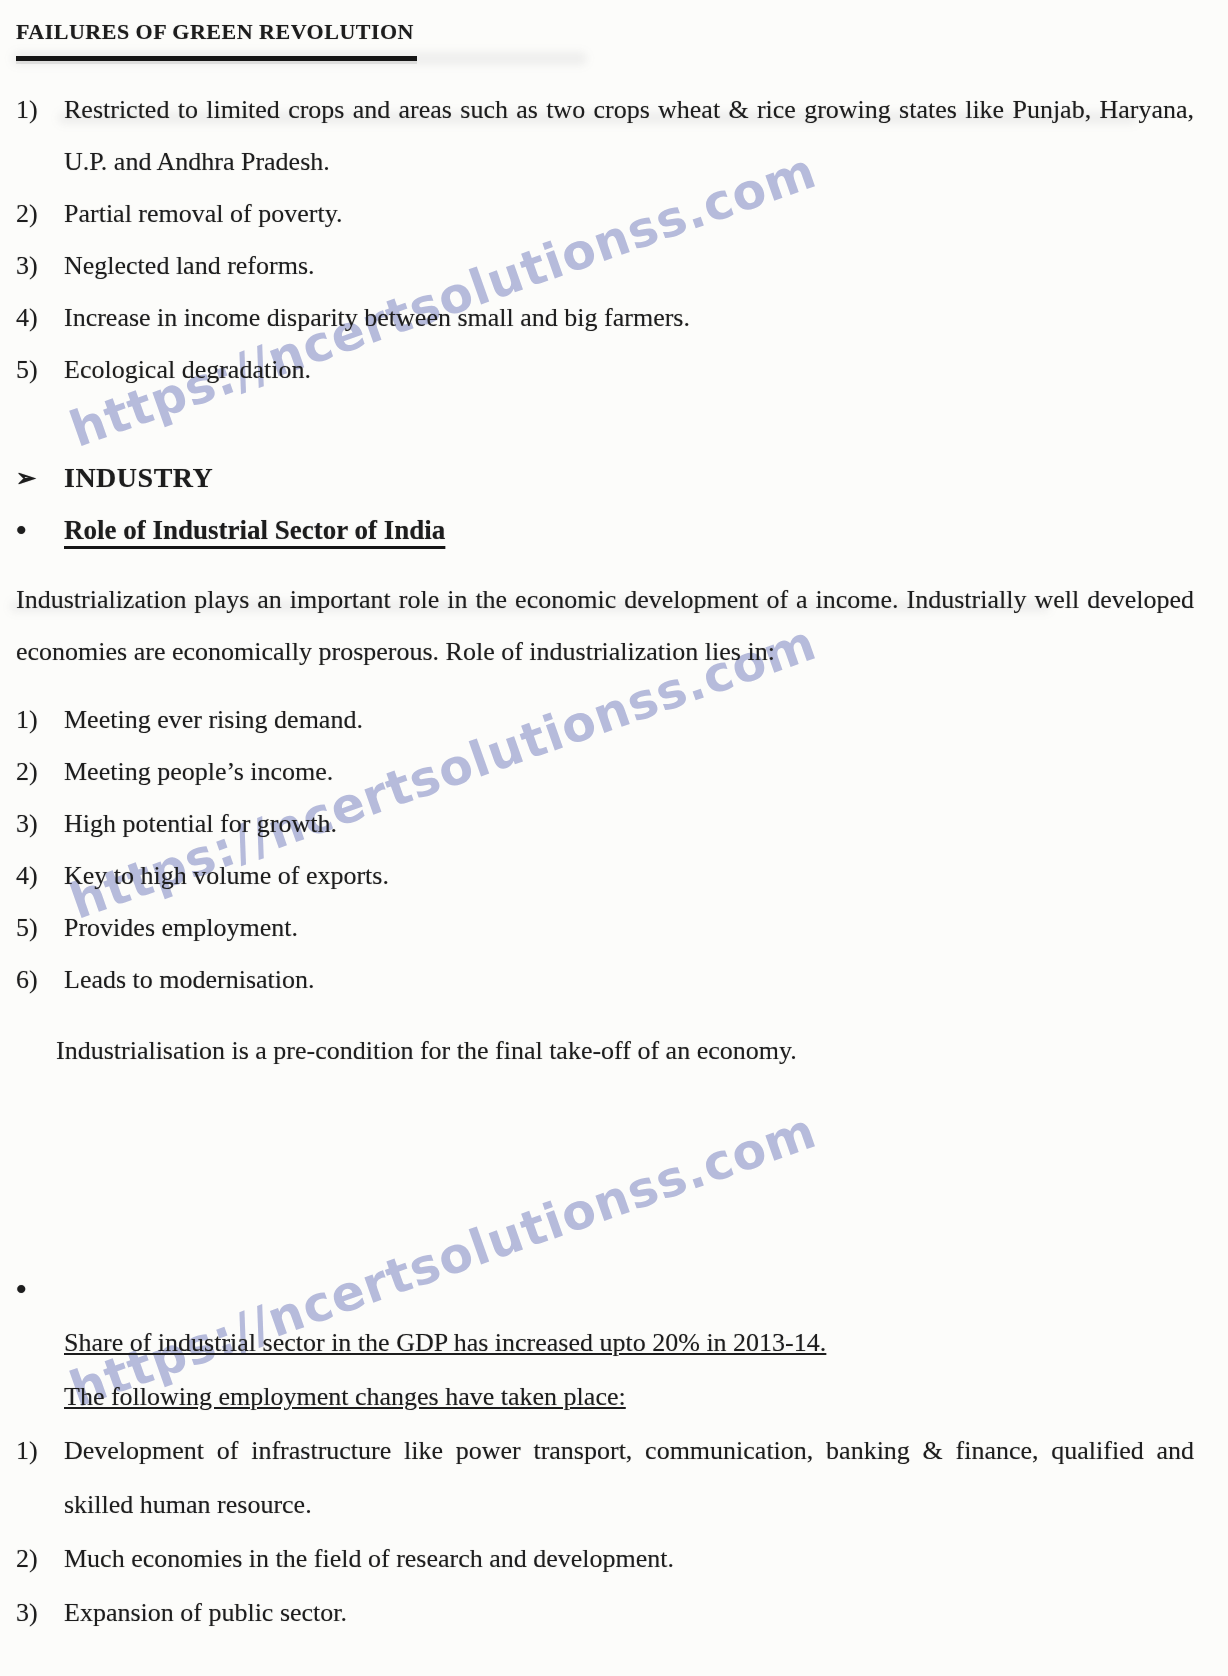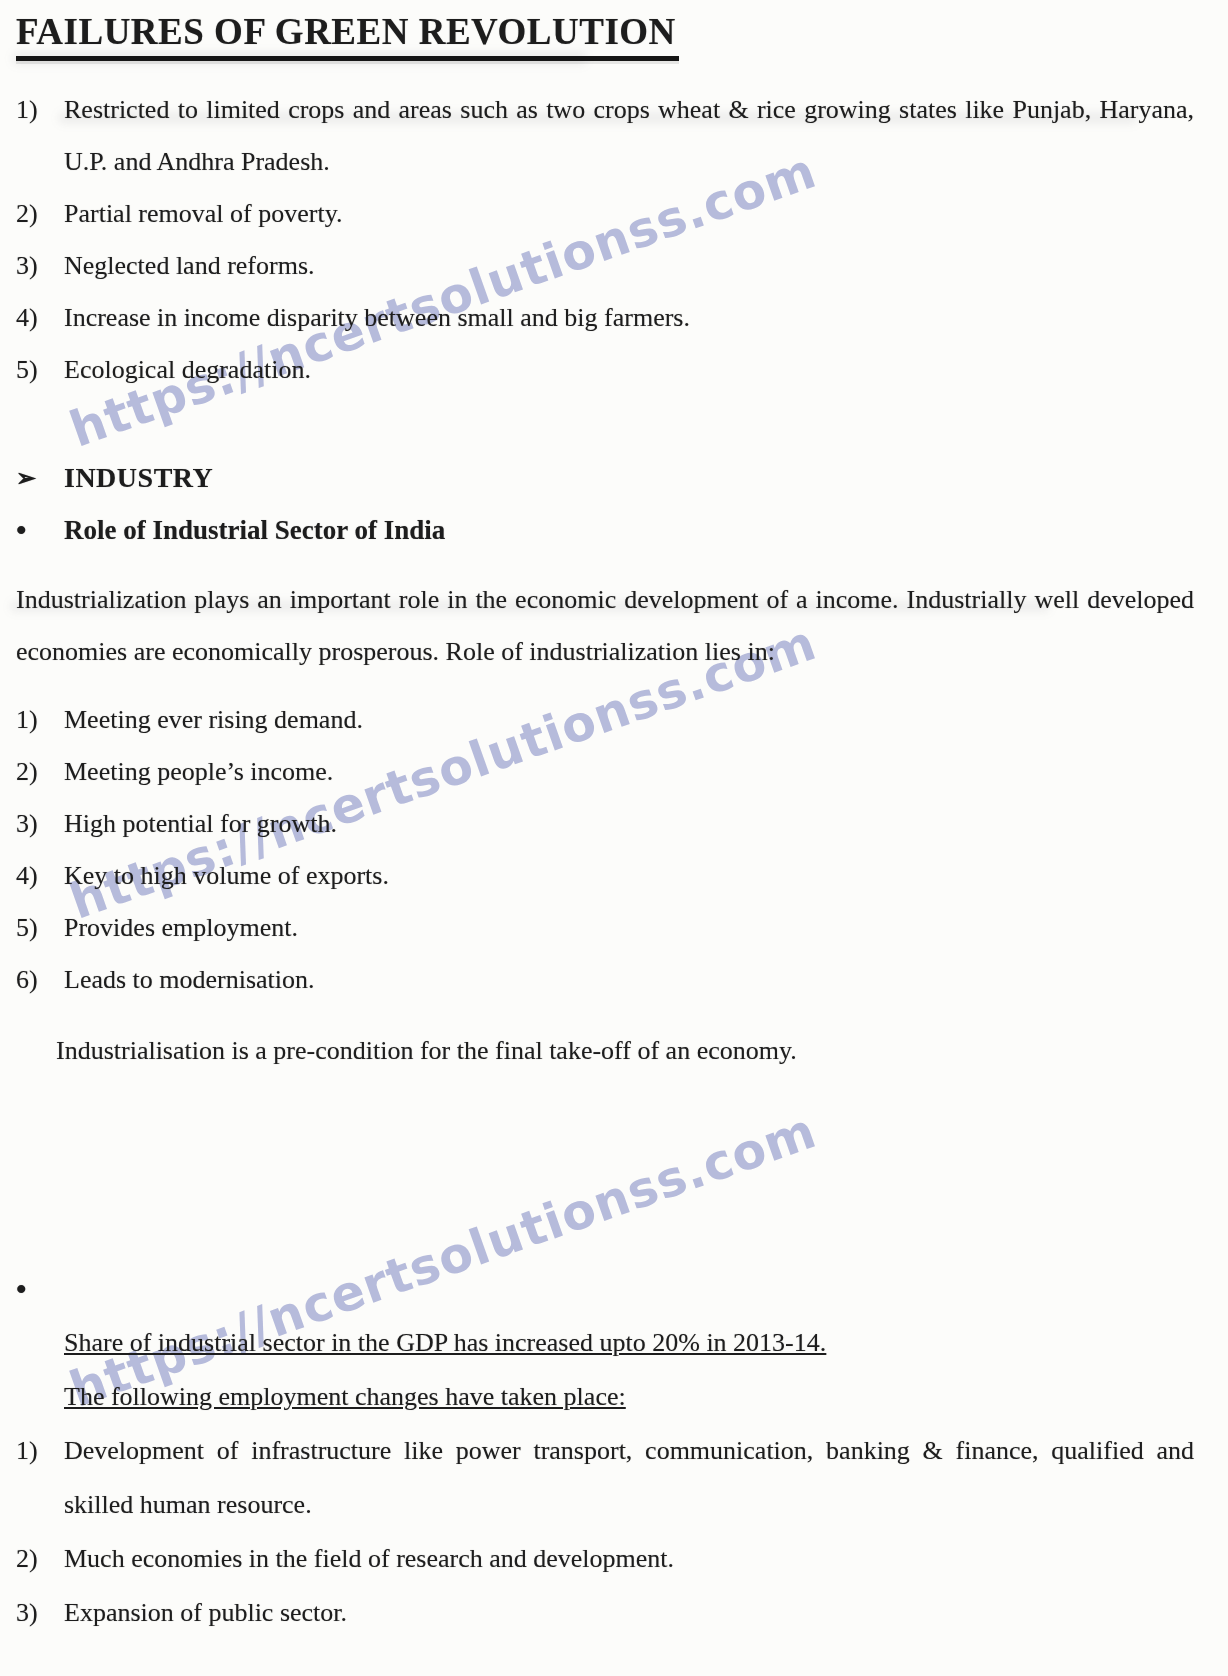--- a/index.html
+++ b/index.html
@@ -48,21 +48,21 @@
     z-index: 0;
   }
   .smudge-1 { left: 12px;  top: 52px;  width: 575px;  height: 13px; }
   .smudge-2 { left: 58px;  top: 112px; width: 1080px; height: 12px; }
   .smudge-3 { left: 10px;  top: 601px; width: 1040px; height: 11px; }
 
   .content { position: relative; z-index: 1; }
 
   .title {
     margin: 2px 0 0 0;
-    font-size: 37px;
+    font-size: 22px;
     font-weight: bold;
     line-height: 44px;
     letter-spacing: 0.5px;
   }
   .title .u {
     display: inline-block;
     border-bottom: 5px solid #161616;
     padding: 0 3px 2px 0;
     box-shadow: 0 3px 0 rgba(40,40,40,0.10);
   }
@@ -78,20 +78,21 @@
     display: flex;
     font-weight: bold;
     font-size: 28px;
     letter-spacing: 0.5px;
   }
   .h-industry .marker { flex: 0 0 48px; font-size: 24px; }
 
   .h-role { display: flex; font-weight: bold; font-size: 27px; }
   .bullet { flex: 0 0 48px; font-size: 30px; }
   .uline {
+    text-decoration: underline;
     text-decoration-thickness: 3px;
     text-underline-offset: 7px;
     text-decoration-color: #161616;
   }
 
   .intro { margin-top: 18px; text-align: justify; }
   .roles { margin-top: 16px; }
   .note  { margin-top: 19px; }
 
   .dev { margin-top: 185px; line-height: 54px; }

